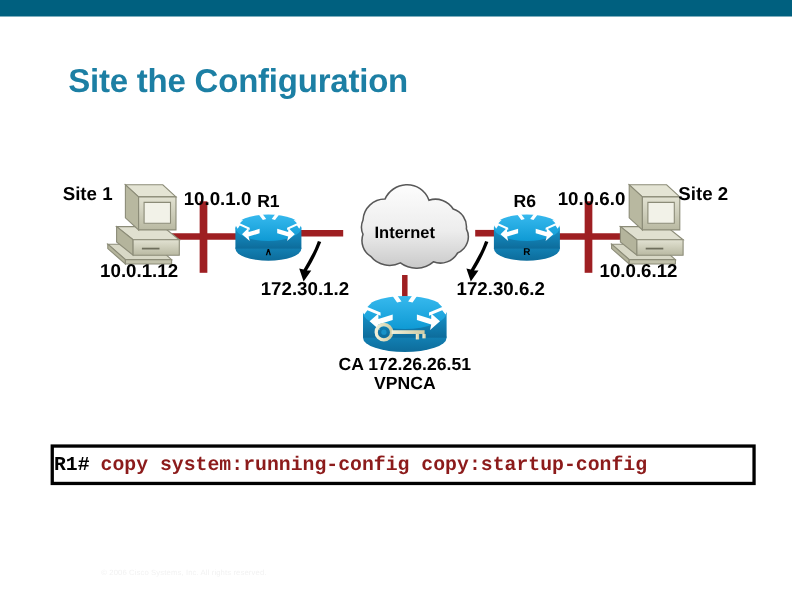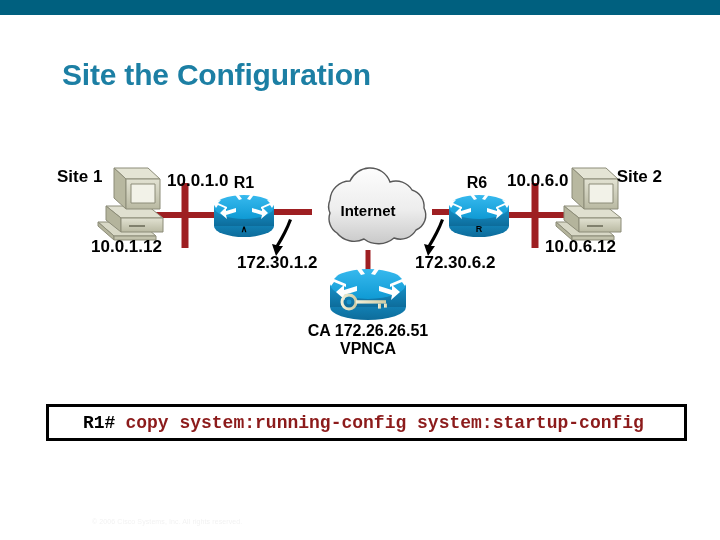--- a/index.html
+++ b/index.html
@@ -55,21 +55,20 @@
     align-items: center;
     overflow: hidden;
   }
   .cmd-prompt {
     font-family: "Liberation Mono", "DejaVu Sans Mono", monospace;
     font-size: 18px;
     font-weight: bold;
     color: #000000;
     padding-left: 0;
     white-space: nowrap;
-    margin-left: 34px;
   }
   .cmd-text {
     font-family: "Liberation Mono", "DejaVu Sans Mono", monospace;
     font-size: 18px;
     font-weight: bold;
     color: #8c1b1b;
     padding-left: 10px;
     white-space: nowrap;
   }
 
@@ -262,16 +261,16 @@
   <text class="lbl" x="237" y="118" font-size="17">172.30.1.2</text>
   <text class="lbl" x="415" y="118" font-size="17">172.30.6.2</text>
 
   <text class="lbl" x="368" y="186" font-size="16" text-anchor="middle">CA 172.26.26.51</text>
   <text class="lbl" x="368" y="204" font-size="16" text-anchor="middle">VPNCA</text>
 </svg>
 </div>
 
 <div class="cmd-box">
   <span class="cmd-prompt">R1#</span>
-  <span class="cmd-text">copy system:running-config system:startup-config</span>
+  <span class="cmd-text">copy system:running-config copy:startup-config</span>
 </div>
 
 <div class="footer">© 2006 Cisco Systems, Inc. All rights reserved.</div>
 
 </body></html>

